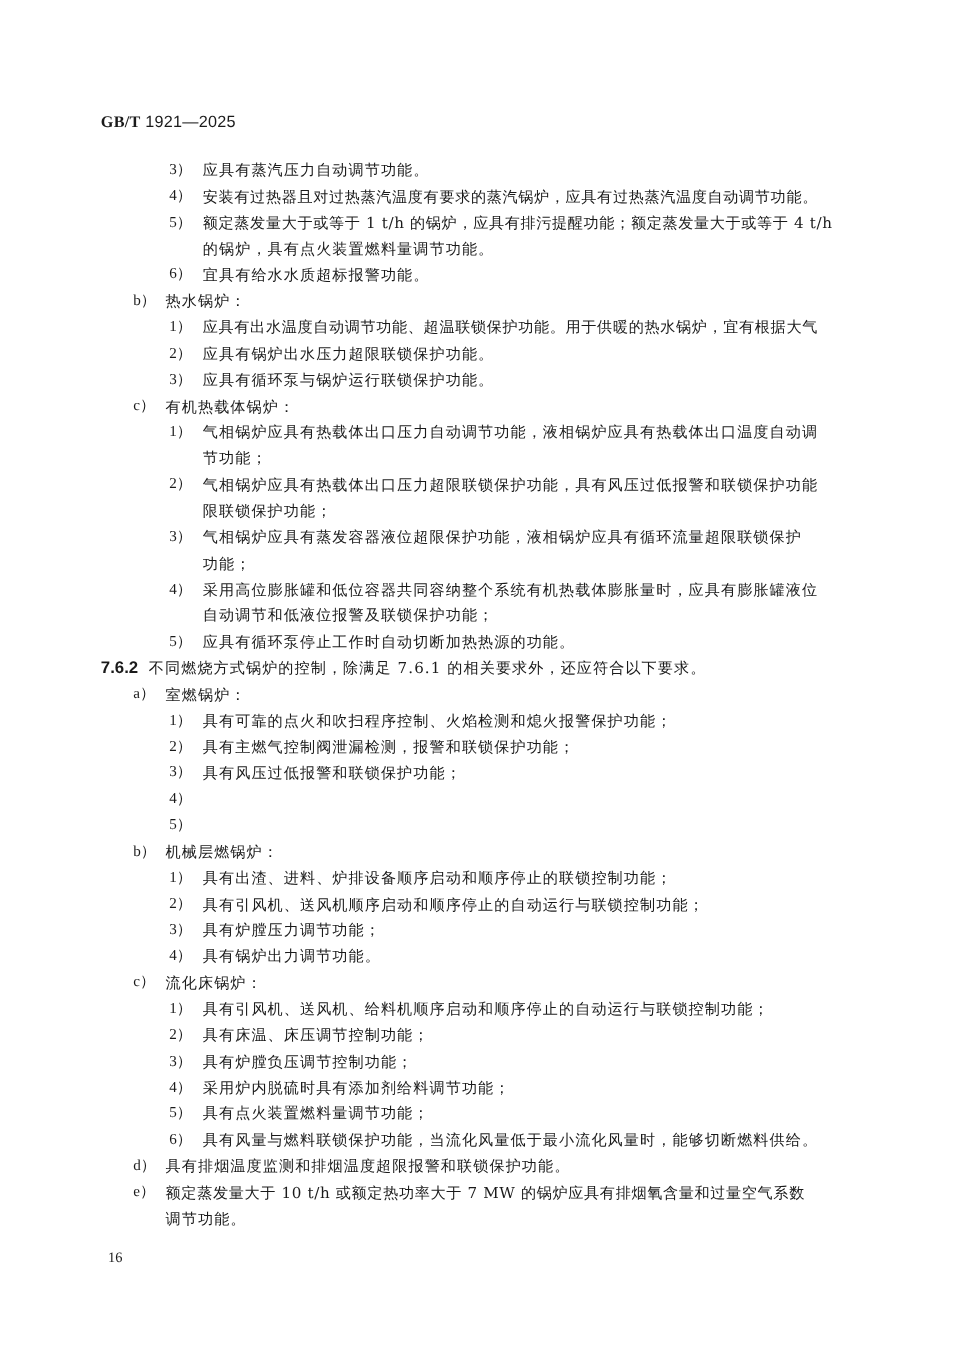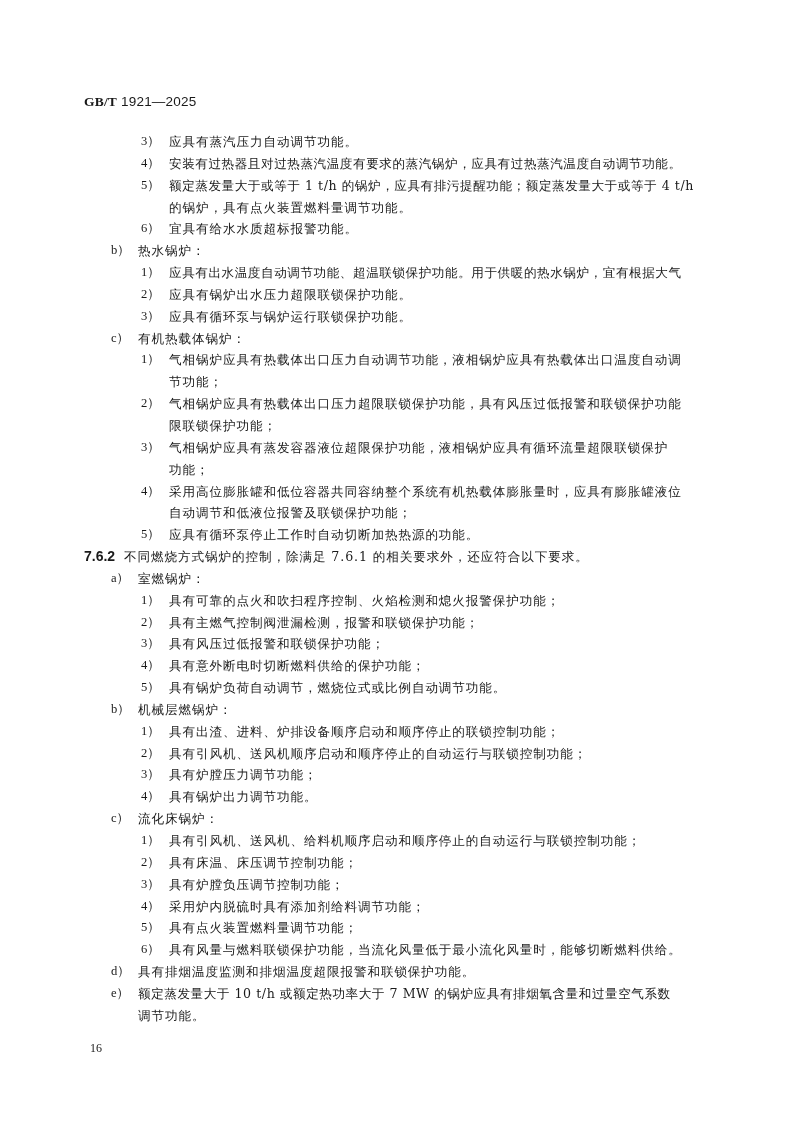--- a/index.html
+++ b/index.html
@@ -169,25 +169,23 @@
       <div class="line lvl-digit">
         <span class="num">2）</span>
         <span class="txt">具有主燃气控制阀泄漏检测，报警和联锁保护功能；</span>
       </div>
       <div class="line lvl-digit">
         <span class="num">3）</span>
         <span class="txt">具有风压过低报警和联锁保护功能；</span>
       </div>
       <div class="line lvl-digit">
         <span class="num">4）</span>
-        <span class="txt">具有意外断电时切断燃料供给的保护功能；</span>
-      </div>
-      <div class="line lvl-digit">
-        <span class="num">5）</span>
-        <span class="txt">具有锅炉负荷自动调节，燃烧位式或比例自动调节功能。</span>
+      </div>
+      <div class="line lvl-digit">
+        <span class="num">5）</span>
       </div>
       <div class="line lvl-alpha">
         <span class="num">b）</span>
         <span class="txt">机械层燃锅炉：</span>
       </div>
       <div class="line lvl-digit">
         <span class="num">1）</span>
         <span class="txt">具有出渣、进料、炉排设备顺序启动和顺序停止的联锁控制功能；</span>
       </div>
       <div class="line lvl-digit">

